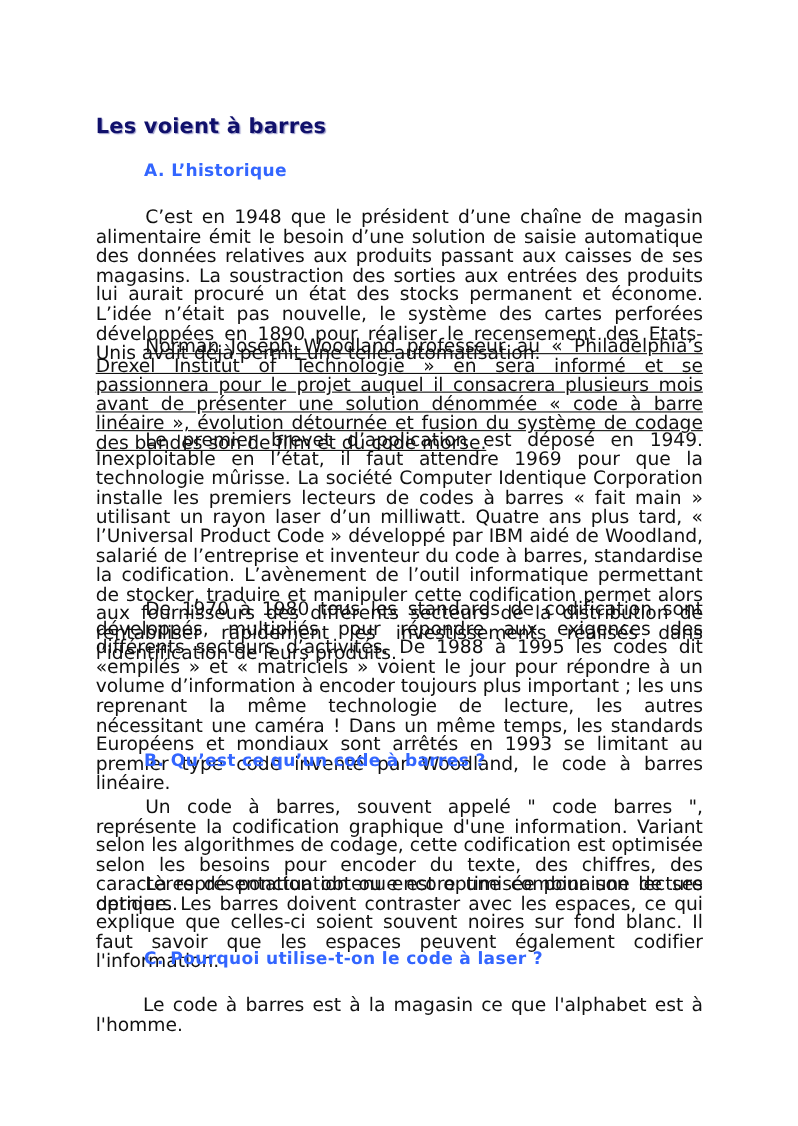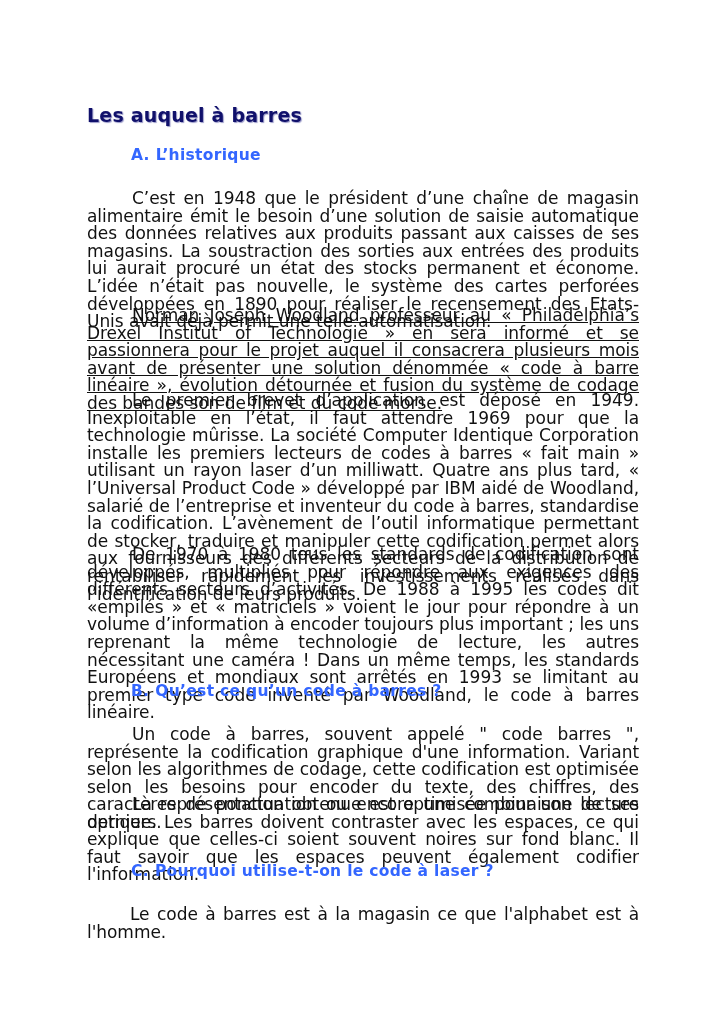--- a/index.html
+++ b/index.html
@@ -54,21 +54,21 @@
       text-indent: 45px;
       margin: 0;
       letter-spacing: -0.05px;
     }
   </style>
 </head>
 <body>
 
 <div class="page">
 
-  <h1 class="doc-title">Les auquel à barres</h1>
+  <h1 class="doc-title">Les voient à barres</h1>
 
   <h2 class="section-heading" style="top:146px;">
     <span class="letter">A.</span><span>L’historique</span>
   </h2>
 
   <p class="para" style="top:190px;">C’est en 1948 que le président d’une chaîne de magasin alimentaire émit le besoin d’une solution de saisie automatique des données relatives aux produits passant aux caisses de ses magasins. La soustraction des sorties aux entrées des produits lui aurait procuré un état des stocks permanent et économe. L’idée n’était pas nouvelle, le système des cartes perforées développées en 1890 pour réaliser le recensement des Etats-Unis avait déjà permit une telle automatisation.</p>
   <p class="para" style="top:307px;text-decoration:underline;">Norman Joseph Woodland professeur au « Philadelphia’s Drexel Institut of Technologie » en sera informé et se passionnera pour le projet auquel il consacrera plusieurs mois avant de présenter une solution dénommée « code à barre linéaire », évolution détournée et fusion du système de codage des bandes son de film et du code morse.</p>
   <p class="para" style="top:392px;">Le premier brevet d’application est déposé en 1949. Inexploitable en l’état, il faut attendre 1969 pour que la technologie mûrisse. La société Computer Identique Corporation installe les premiers lecteurs de codes à barres « fait main » utilisant un rayon laser d’un milliwatt. Quatre ans plus tard, « l’Universal Product Code » développé par IBM aidé de Woodland, salarié de l’entreprise et inventeur du code à barres, standardise la codification. L’avènement de l’outil informatique permettant de stocker, traduire et manipuler cette codification permet alors aux fournisseurs des différents secteurs de la distribution de rentabiliser rapidement les investissements réalisés dans l’identification de leurs produits.</p>
   <p class="para" style="top:546px;">De 1970 à 1980 tous les standards de codification sont développés, multipliés pour répondre aux exigences des différents secteurs d’activités. De 1988 à 1995 les codes dit «empilés » et « matriciels » voient le jour pour répondre à un volume d’information à encoder toujours plus important ; les uns reprenant la même technologie de lecture, les autres nécessitant une caméra ! Dans un même temps, les standards Européens et mondiaux sont arrêtés en 1993 se limitant au premier type code inventé par Woodland, le code à barres linéaire.</p>
 

